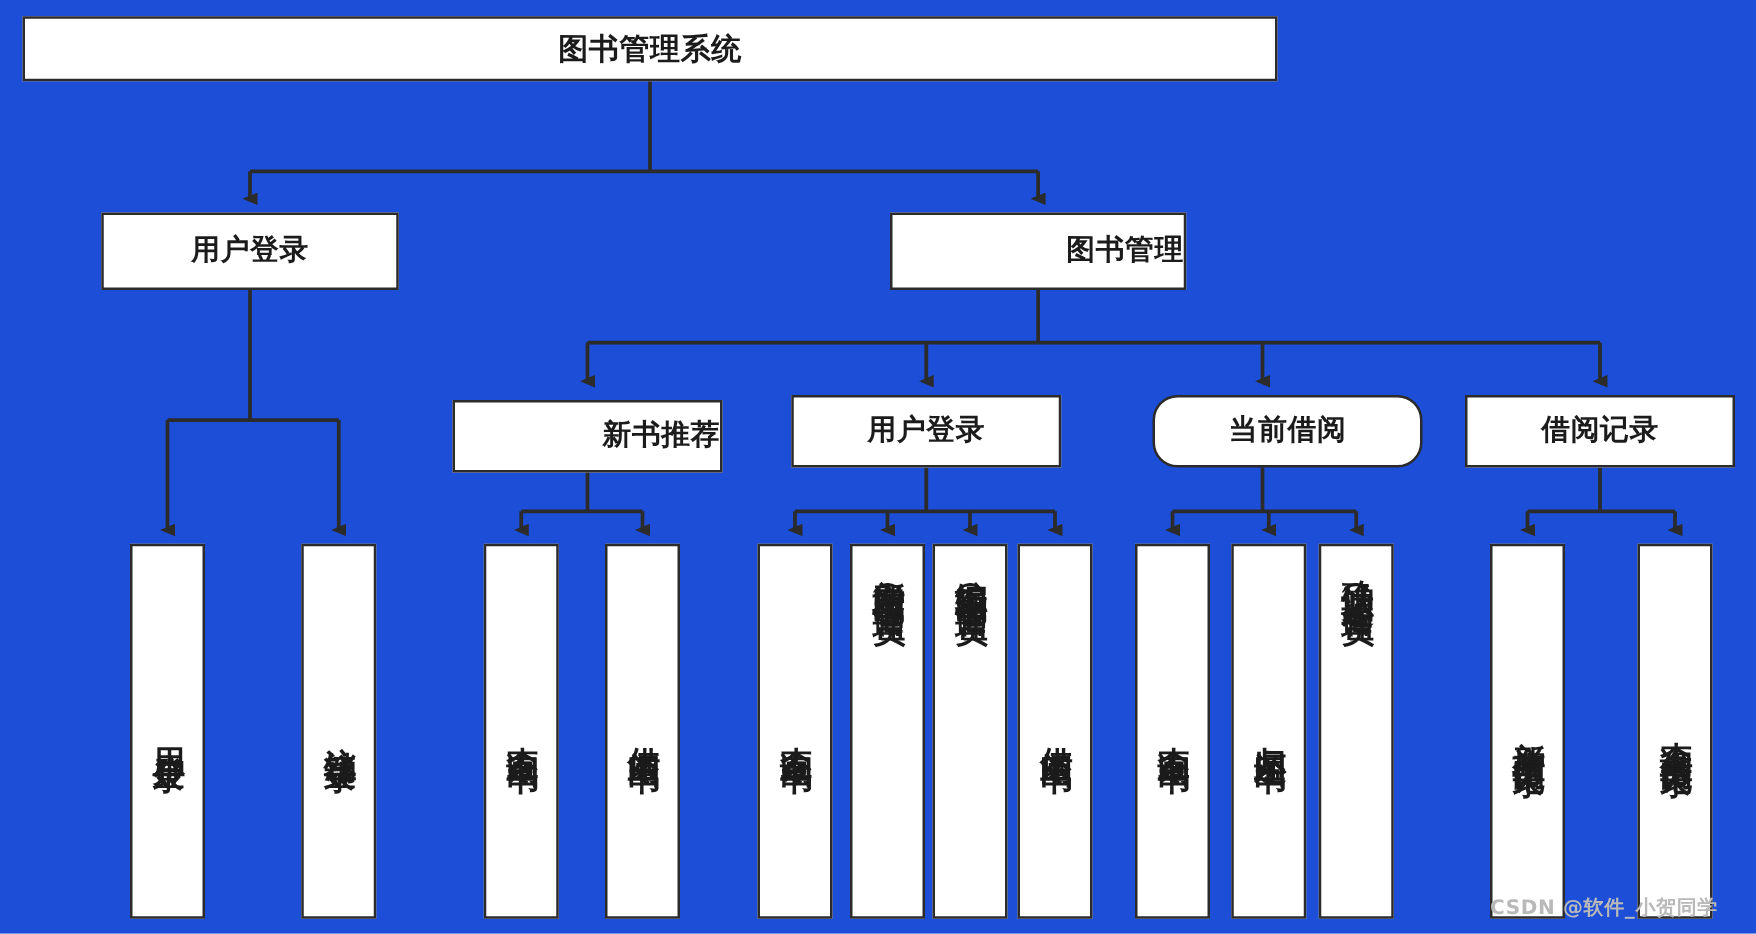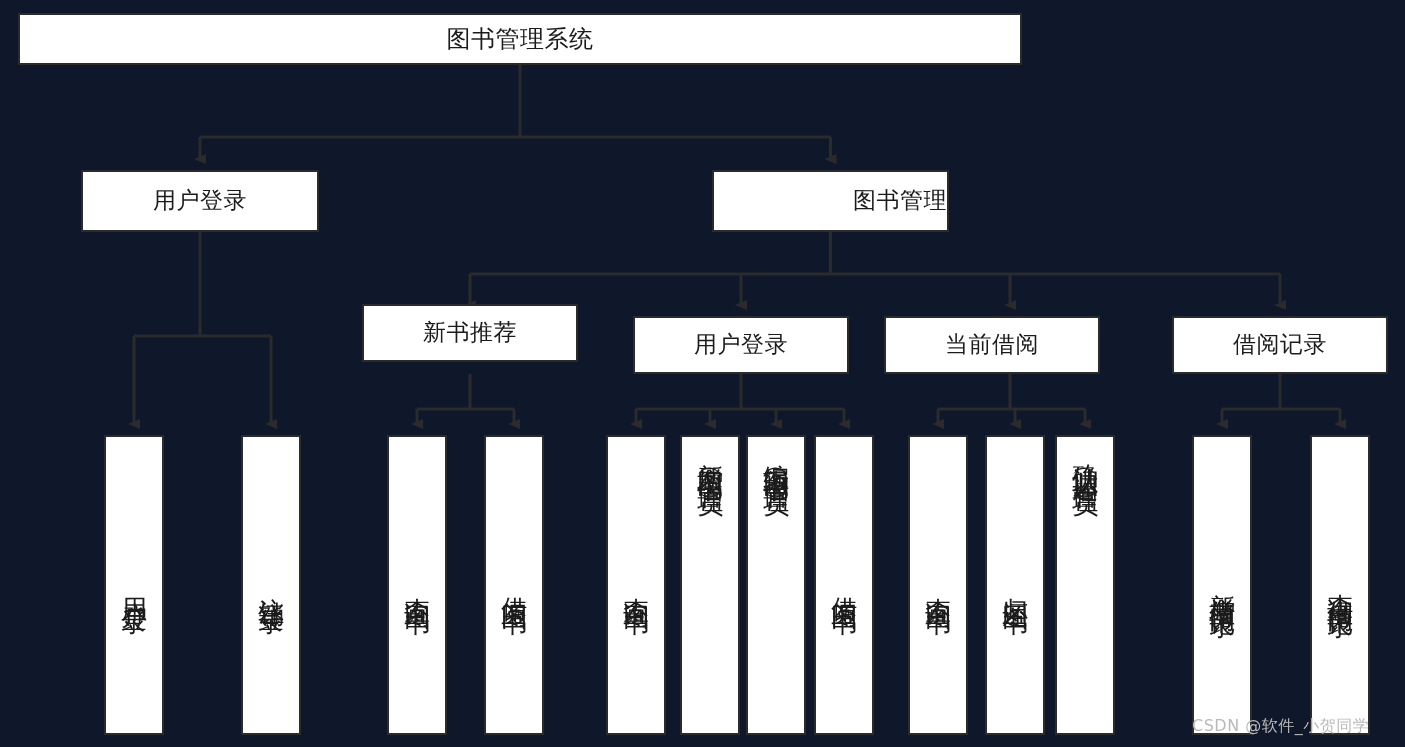--- a/index.html
+++ b/index.html
@@ -8,22 +8,23 @@
     padding: 0;
     background: #ffffff;
   }
   body {
     font-family: "DejaVu Sans", "Liberation Sans", sans-serif;
   }
   #canvas {
     position: relative;
     width: 1405px;
     height: 747px;
-    background: #0f172a;
+    background: #1d4ed8;
     overflow: hidden;
+    font-weight: bold;
   }
   #wires {
     position: absolute;
     left: 0;
     top: 0;
     width: 1405px;
     height: 747px;
     pointer-events: none;
   }
   .node {
@@ -130,27 +131,27 @@
   <div id="level1">
       <div class="node h" style="left: 81px; top: 170px; width: 238px; height: 62px;">
         <span class="label">用户登录</span>
       </div>
       <div class="node h" style="left: 712px; top: 170px; width: 237px; height: 62px; justify-content: flex-end;">
         <span class="label">图书管理</span>
       </div>
     </div>
 
   <div id="level2">
-      <div class="node h" style="left: 362px; top: 304px; width: 216px; height: 58px;">
+      <div class="node h" style="left: 362px; top: 320px; width: 216px; height: 58px; justify-content: flex-end;">
         <span class="label">新书推荐</span>
       </div>
       <div class="node h" style="left: 633px; top: 316px; width: 216px; height: 58px;">
         <span class="label">用户登录</span>
       </div>
-      <div class="node h" style="left: 884px; top: 316px; width: 216px; height: 58px;">
+      <div class="node h" style="left: 922px; top: 316px; width: 216px; height: 58px; border-radius: 20px;">
         <span class="label">当前借阅</span>
       </div>
       <div class="node h" style="left: 1172px; top: 316px; width: 216px; height: 58px;">
         <span class="label">借阅记录</span>
       </div>
     </div>
 
   <div id="level3">
       <div class="node v" style="left: 104px; top: 435px; width: 60px; height: 300px;">
         <span class="label">用户登录</span>

